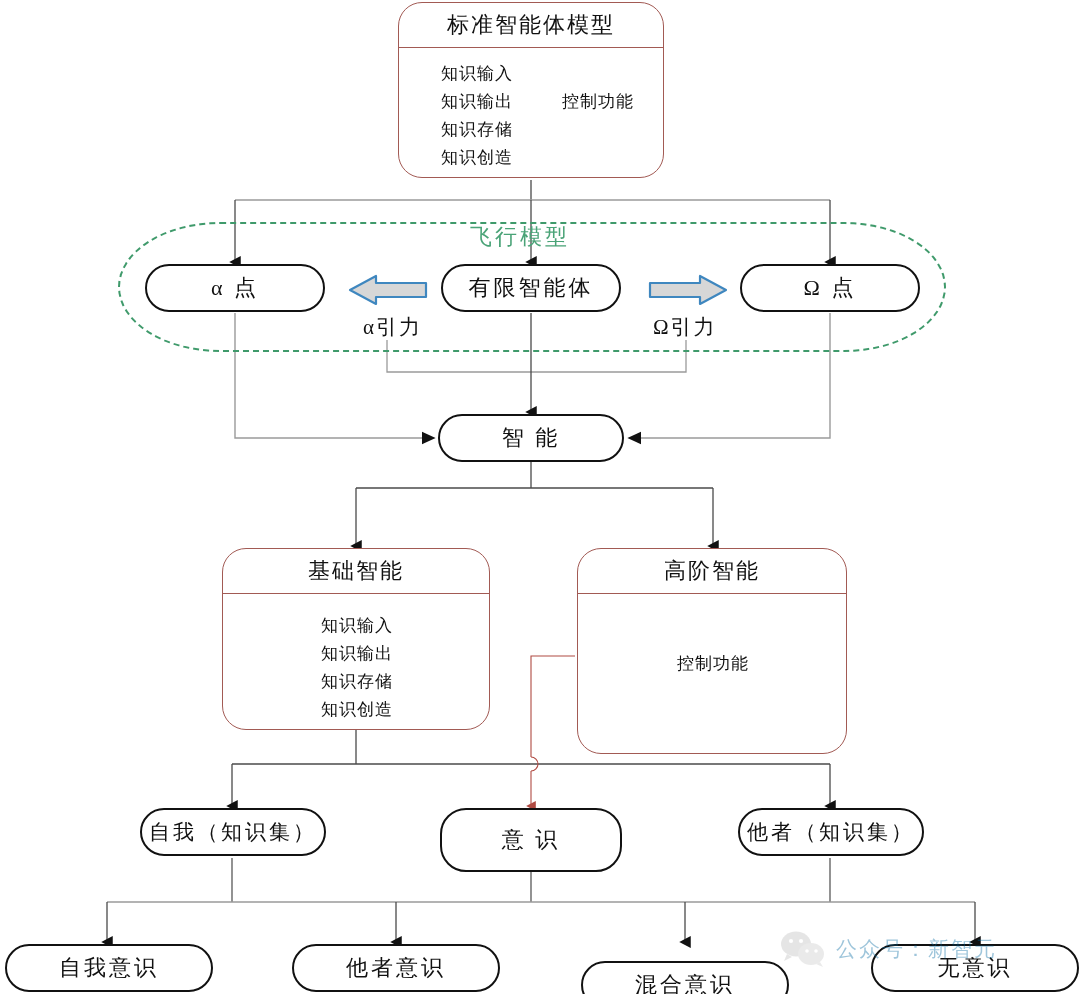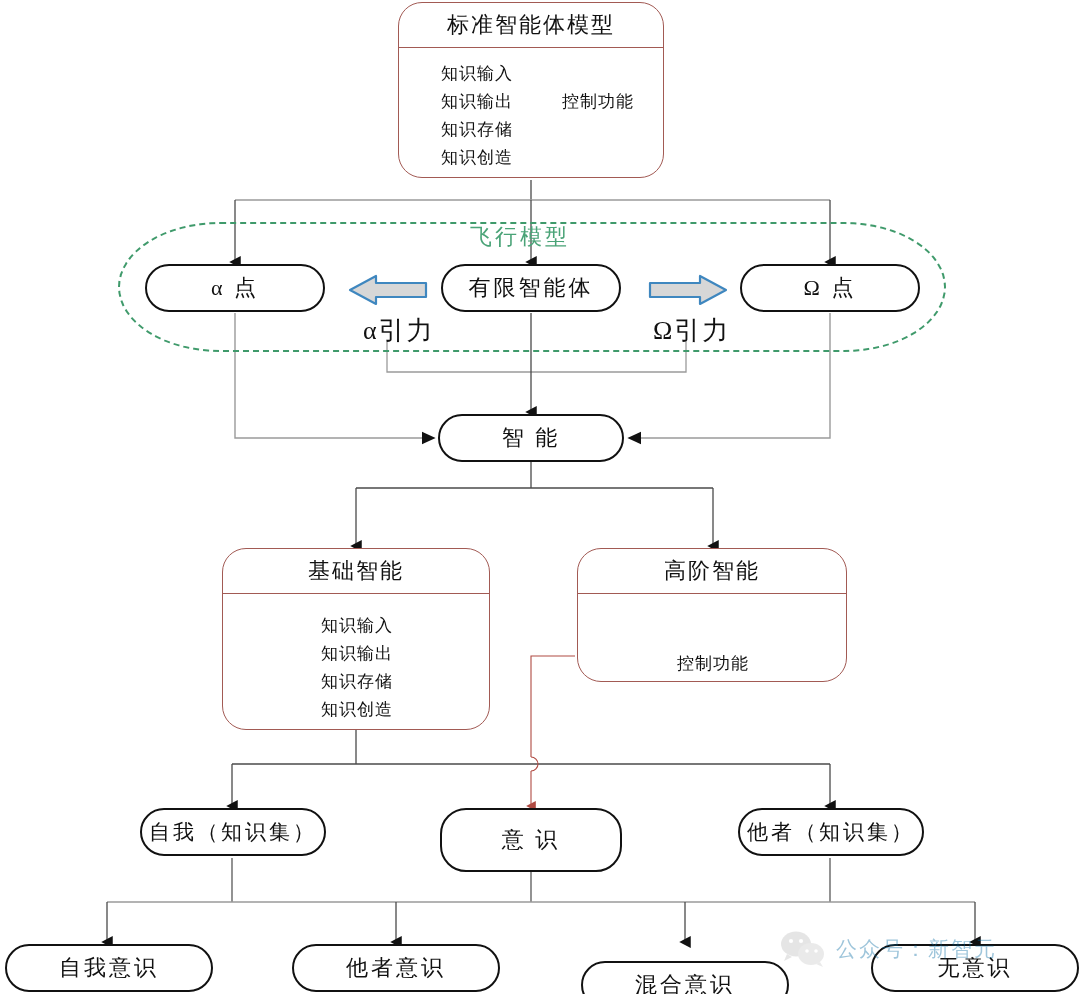--- a/index.html
+++ b/index.html
@@ -18,21 +18,21 @@
   .rbox{border:1.8px solid #a25a54;border-radius:24px;background:#fff;display:block;}
   .rbox .rtitle{height:44px;line-height:44px;text-align:center;font-size:22px;color:#111;
         border-bottom:1.8px solid #a25a54;letter-spacing:2px;}
   .rbox .rbody{position:relative;height:calc(100% - 46px);}
   .rcol{position:absolute;text-align:center;font-size:17px;line-height:28px;color:#111;letter-spacing:1px;}
 
   
   .greenframe{position:absolute;border:2px dashed #3f9a6b;border-radius:110px/70px;background:transparent;}
   .greenlabel{position:absolute;color:#4aa377;font-size:22px;letter-spacing:3px;text-align:right;}
 
-  .edgelabel{position:absolute;font-size:26px;color:#111;letter-spacing:2px;}
+  .edgelabel{position:absolute;font-size:21px;color:#111;letter-spacing:2px;}
 
   
   .blockarrow{position:absolute;}
 
   
   .wm{position:absolute;display:flex;align-items:center;gap:10px;opacity:.38;}
   .wm-text{font-size:21px;color:#0369a1;letter-spacing:2px;font-family:Liberation Mono, monospace;}
 </style>
 </head>
 <body>
@@ -133,21 +133,21 @@
     <div class="rbody">
       <div class="rcol" style="left:0;top:18px;width:268px;">
         <div>知识输入</div>
         <div>知识输出</div>
         <div>知识存储</div>
         <div>知识创造</div>
       </div>
     </div>
   </div>
 
-  <div class="node rbox" style="left:577px;top:548px;width:270px;height:134px;">
+  <div class="node rbox" style="left:577px;top:548px;width:270px;height:206px;">
     <div class="rtitle">高阶智能</div>
     <div class="rbody">
       <div class="rcol" style="left:0;top:56px;width:270px;">
         <div>控制功能</div>
       </div>
     </div>
   </div>
 
   <div class="node pill small" style="left:140px;top:808px;width:186px;height:48px;">自我（知识集）</div>
   <div class="node pill" style="left:440px;top:808px;width:182px;height:64px;">意  识</div>

